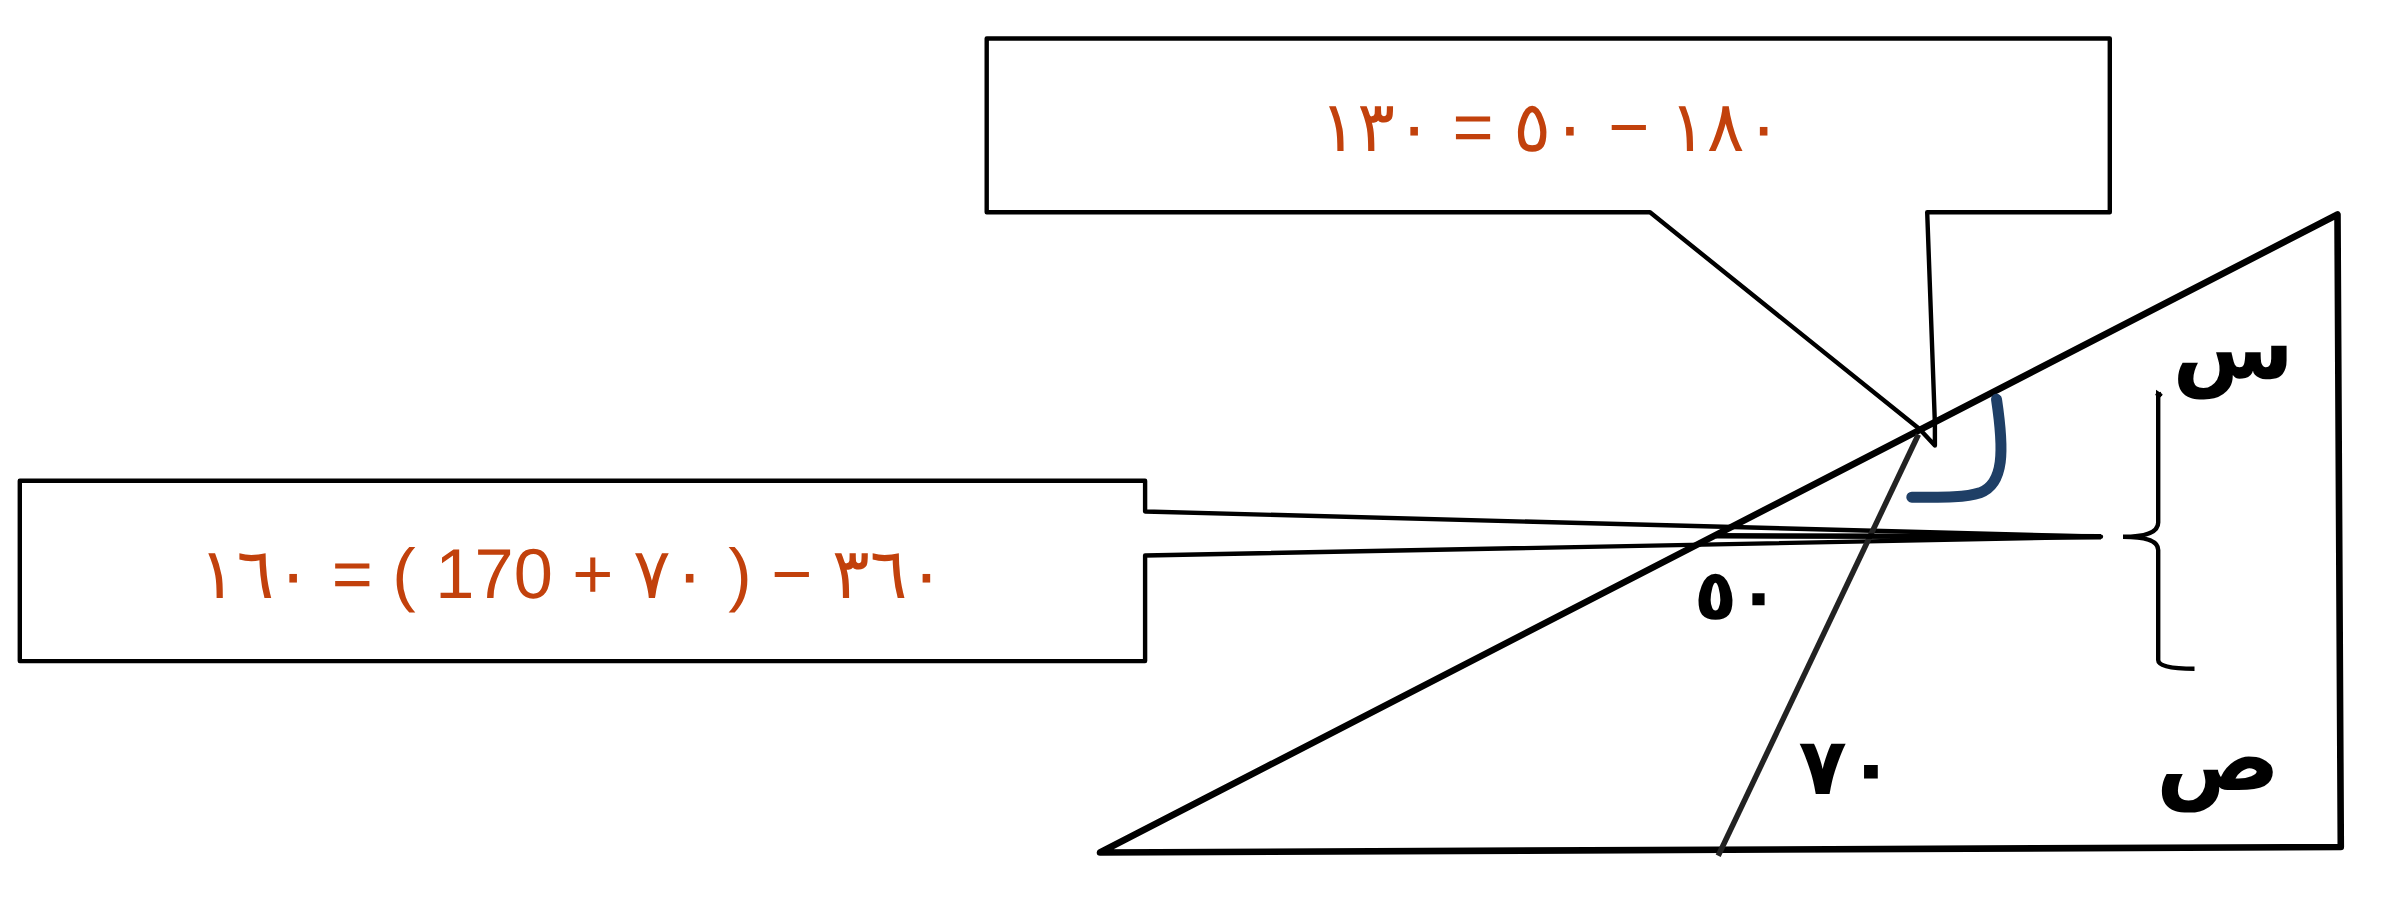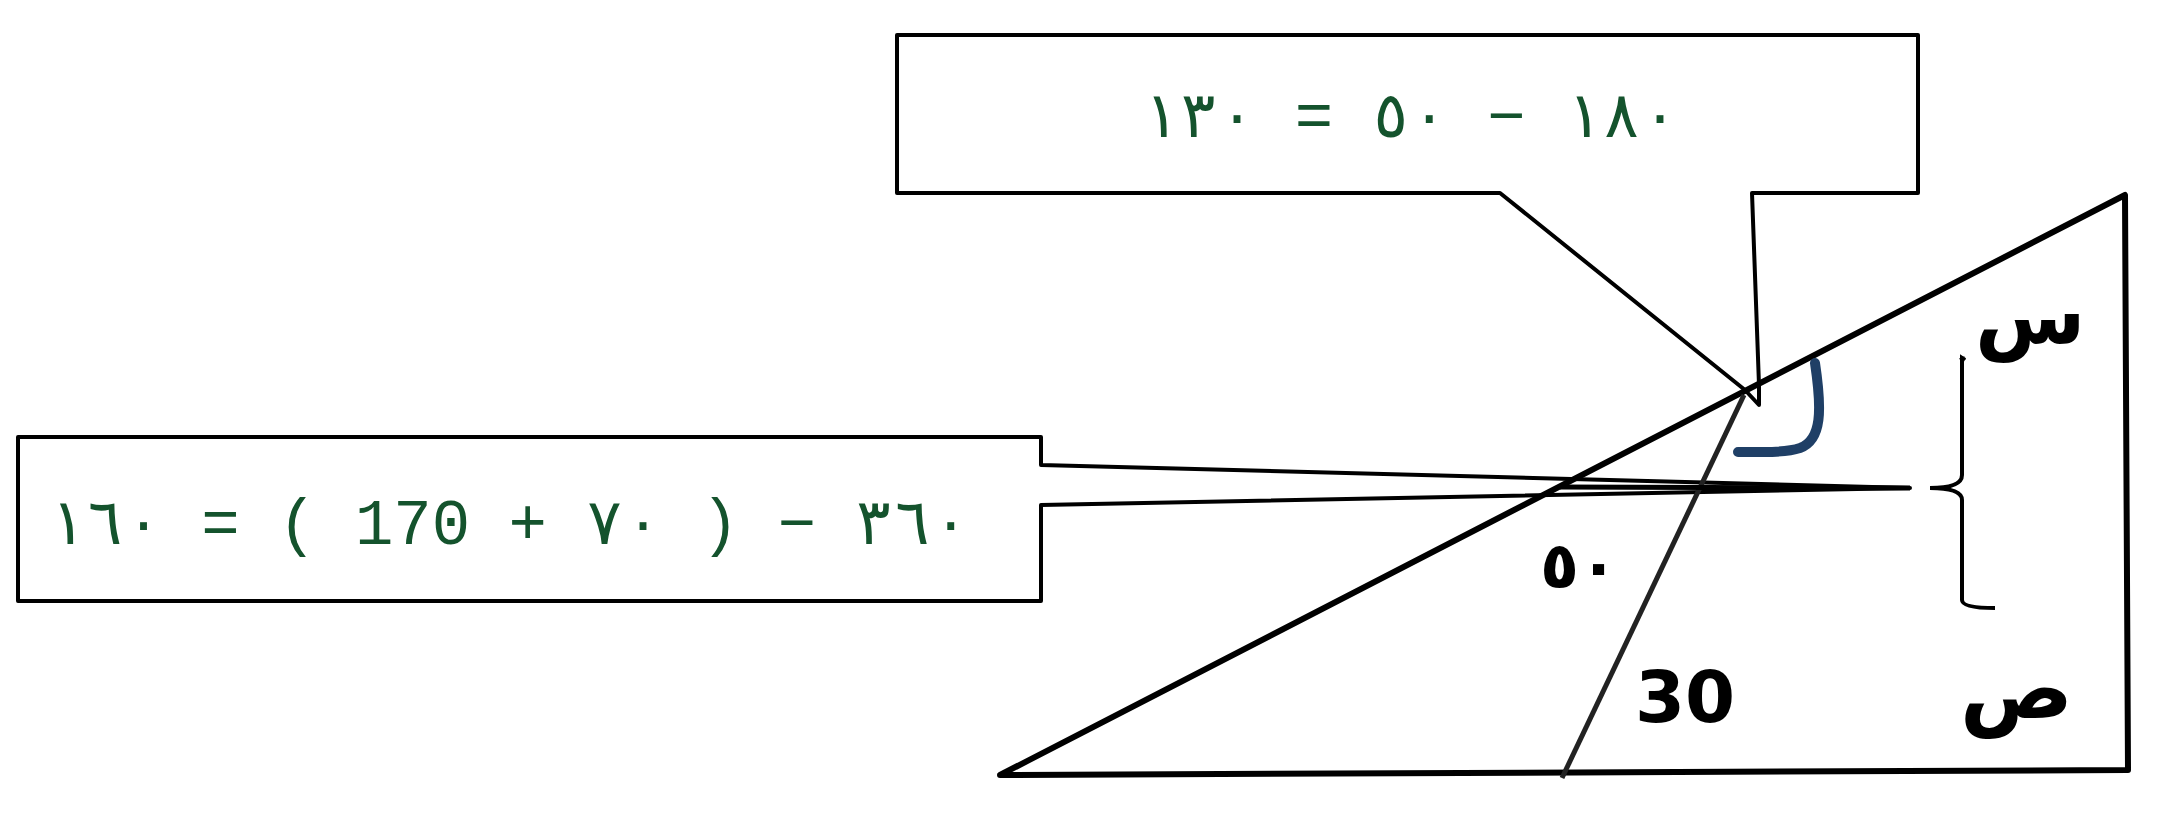--- a/index.html
+++ b/index.html
@@ -1,19 +1,19 @@
 <!DOCTYPE html>
 <html><head>
 <meta charset="utf-8">
 <style>
   html, body { margin: 0; padding: 0; background: #ffffff; }
   body { width: 2168px; height: 816px; position: relative; overflow: hidden;
          font-family: "DejaVu Sans", sans-serif; }
   svg { position: absolute; left: 0; top: 0; }
-  .eq { position: absolute; color: #14532d; font-family: Liberation Mono, monospace;
+  .eq { position: absolute; color: #c2410c; font-family: Liberation Sans, sans-serif;
         white-space: nowrap; direction: ltr; text-align: center; }
   .lbl { position: absolute; color: #000; font-family: "DejaVu Sans", sans-serif;
          font-weight: bold; white-space: nowrap; }
 </style>
 </head>
 <body>
 
 <svg width="2168" height="816" viewBox="0 0 2168 816">
 
   <path d="M897,35 L1918,35 L1918,193 L1752,193 L1759,385 L1759,405 L1745,390 L1745,390 L1500,193 L897,193 Z" fill="none" stroke="#000" stroke-width="4" stroke-linejoin="round"></path>
@@ -28,19 +28,19 @@
 
   <path d="M1815,363 C1822,410 1822,440 1800,448 C1785,453 1760,452 1738,452" fill="none" stroke="#1f3f66" stroke-width="10" stroke-linecap="round"></path>
 
   <path d="M1960,360 L1965,358 M1965,360 L1962,358 Q1962,362 1962,365 L1962,475 Q1962,488 1930,488 Q1962,488 1962,500 L1962,600 Q1962,608 1995,608" fill="none" stroke="#000" stroke-width="4"></path>
 </svg>
 
 <div class="eq" style="left:1100px; top:78px; width:620px; font-size:64px; direction:rtl;">١٨٠ − ٥٠ = ١٣٠</div>
 
 <div class="eq" style="left:70px; top:485px; width:900px; font-size:64px; direction:rtl;">٣٦٠ − ( ٧٠ + 170 ) = ١٦٠</div>
 
-<div class="lbl" style="left:1540px; top:505px; font-size:64px;margin-top:24px;">٥٠</div>
+<div class="lbl" style="left:1540px; top:505px; font-size:64px;">٥٠</div>
 
-<div class="lbl" style="left:1635px; top:655px; font-size:72px;">30</div>
+<div class="lbl" style="left:1635px; top:655px; font-size:72px;">٧٠</div>
 
 <div class="lbl" style="left:1975px; top:270px; font-size:80px;">س</div>
 
 <div class="lbl" style="left:1960px; top:640px; font-size:84px;">ص</div>
 
 </body></html>

